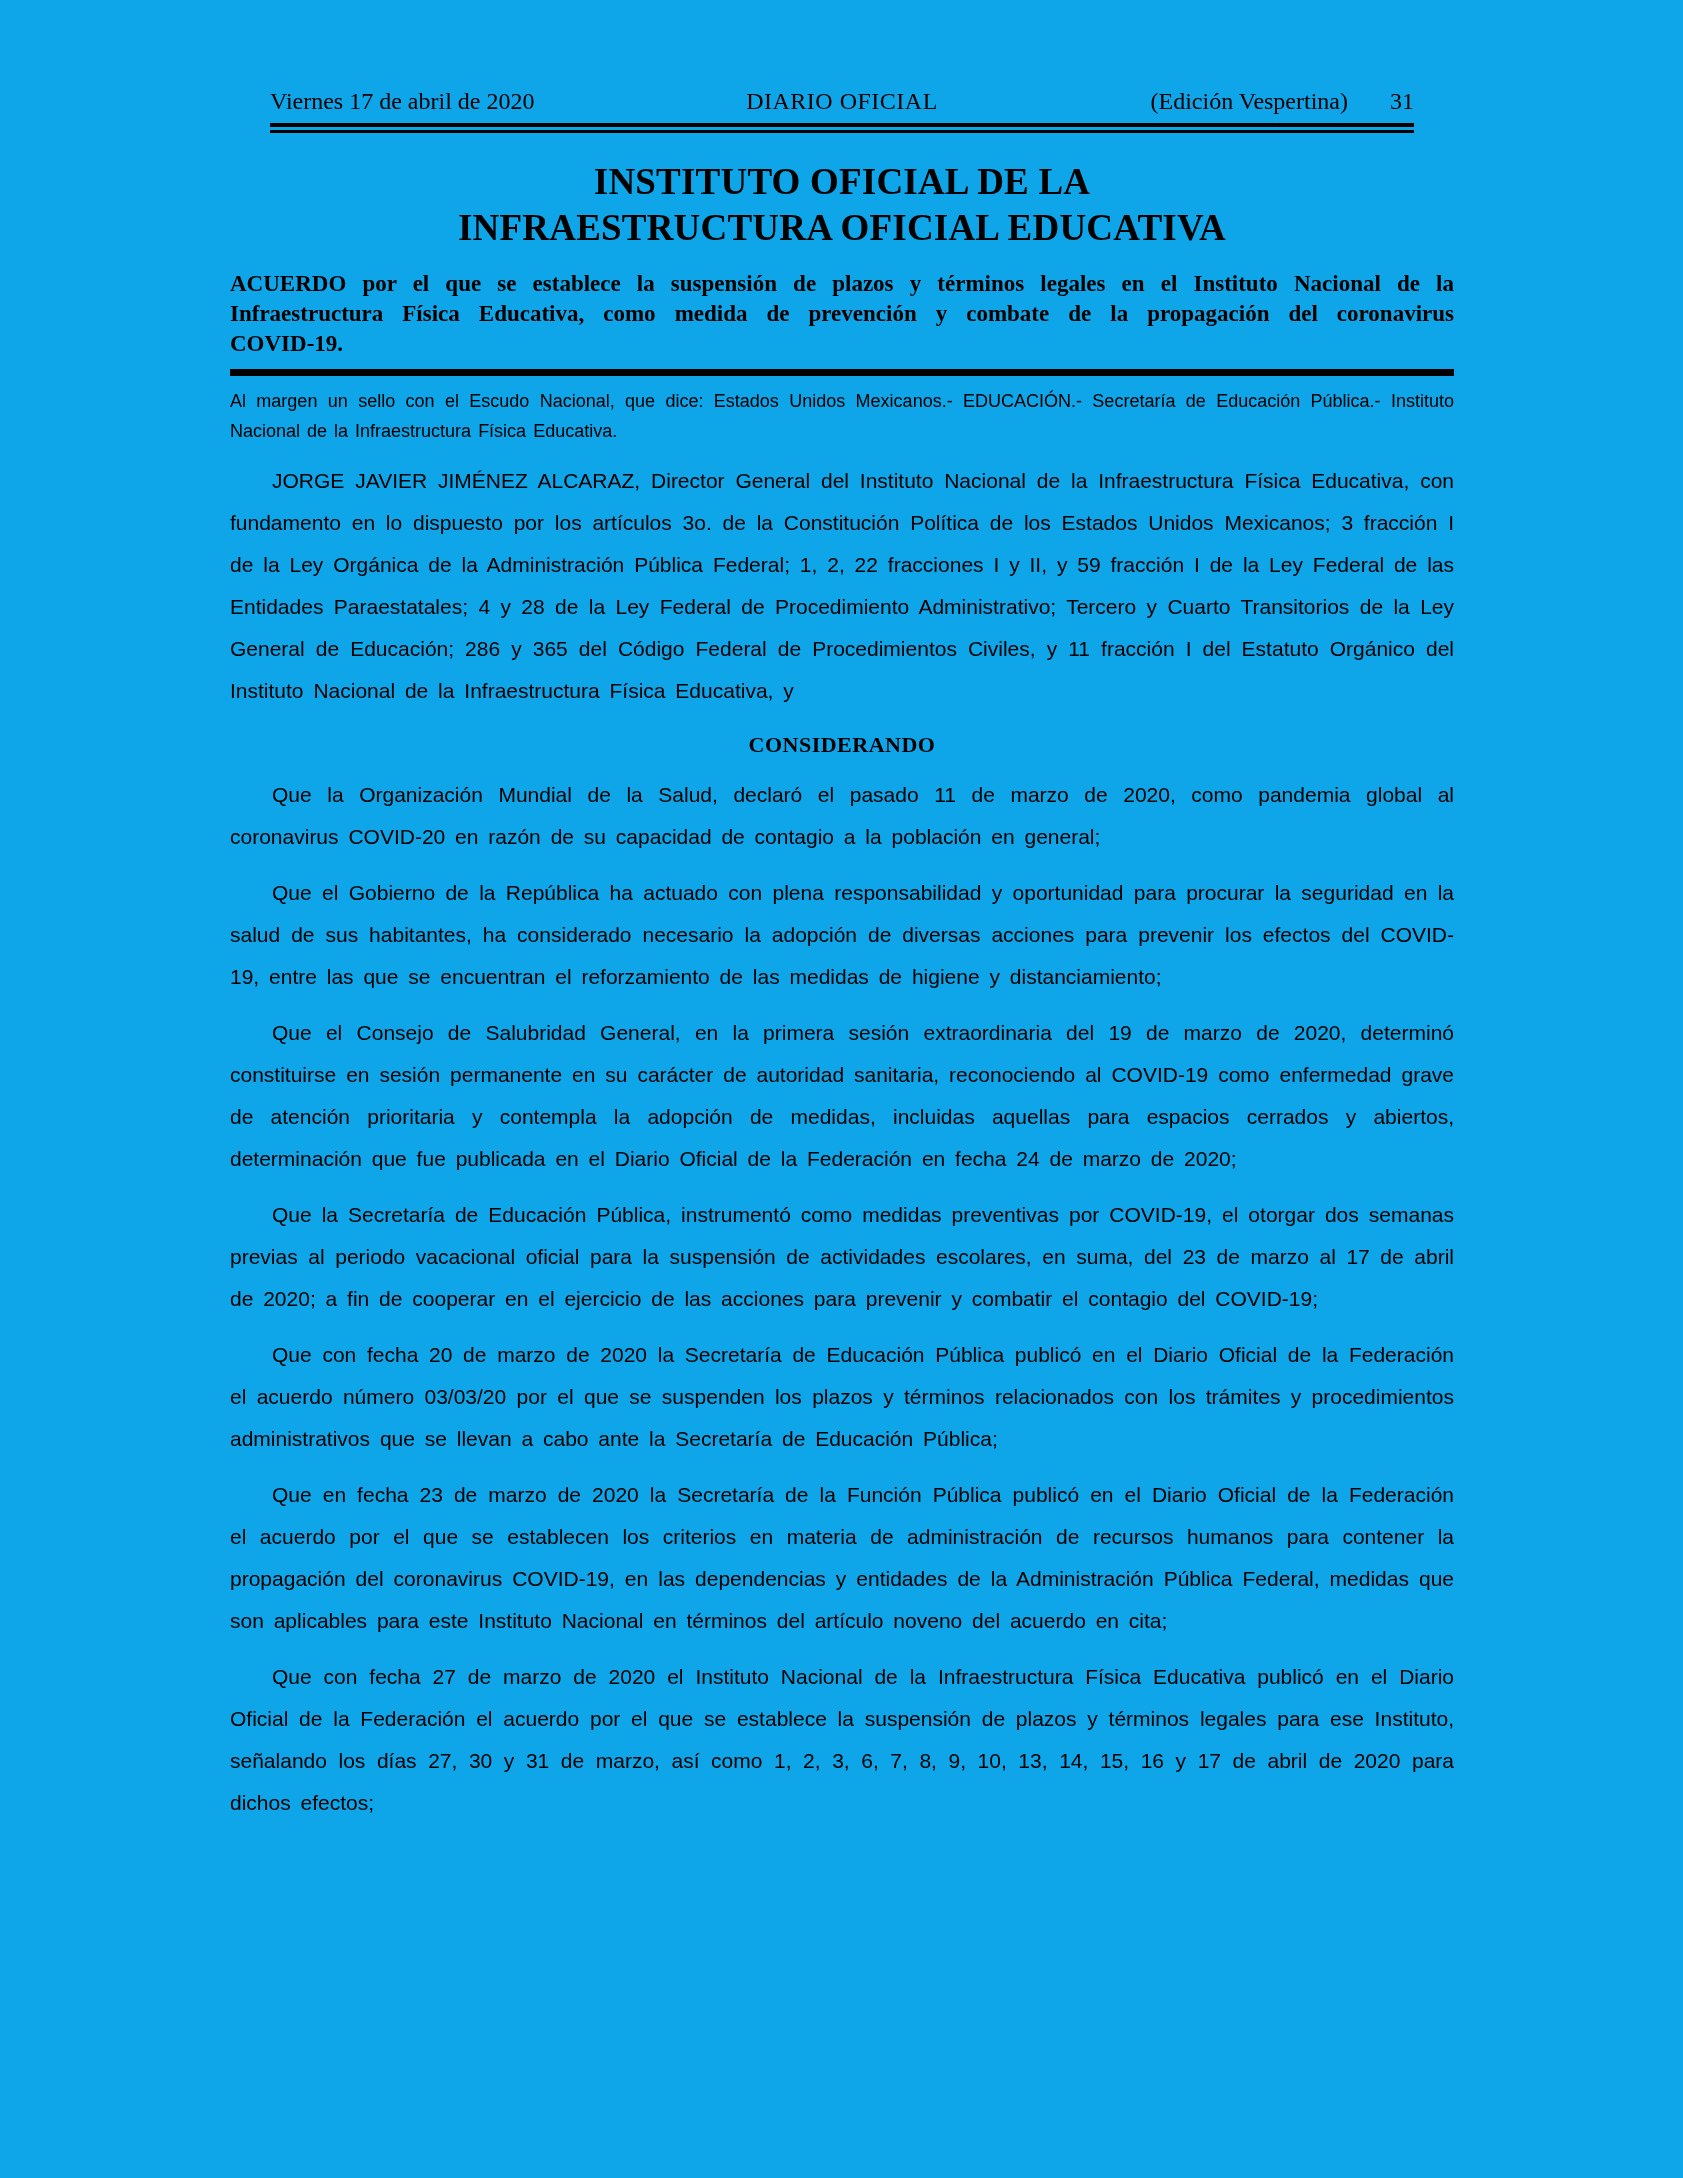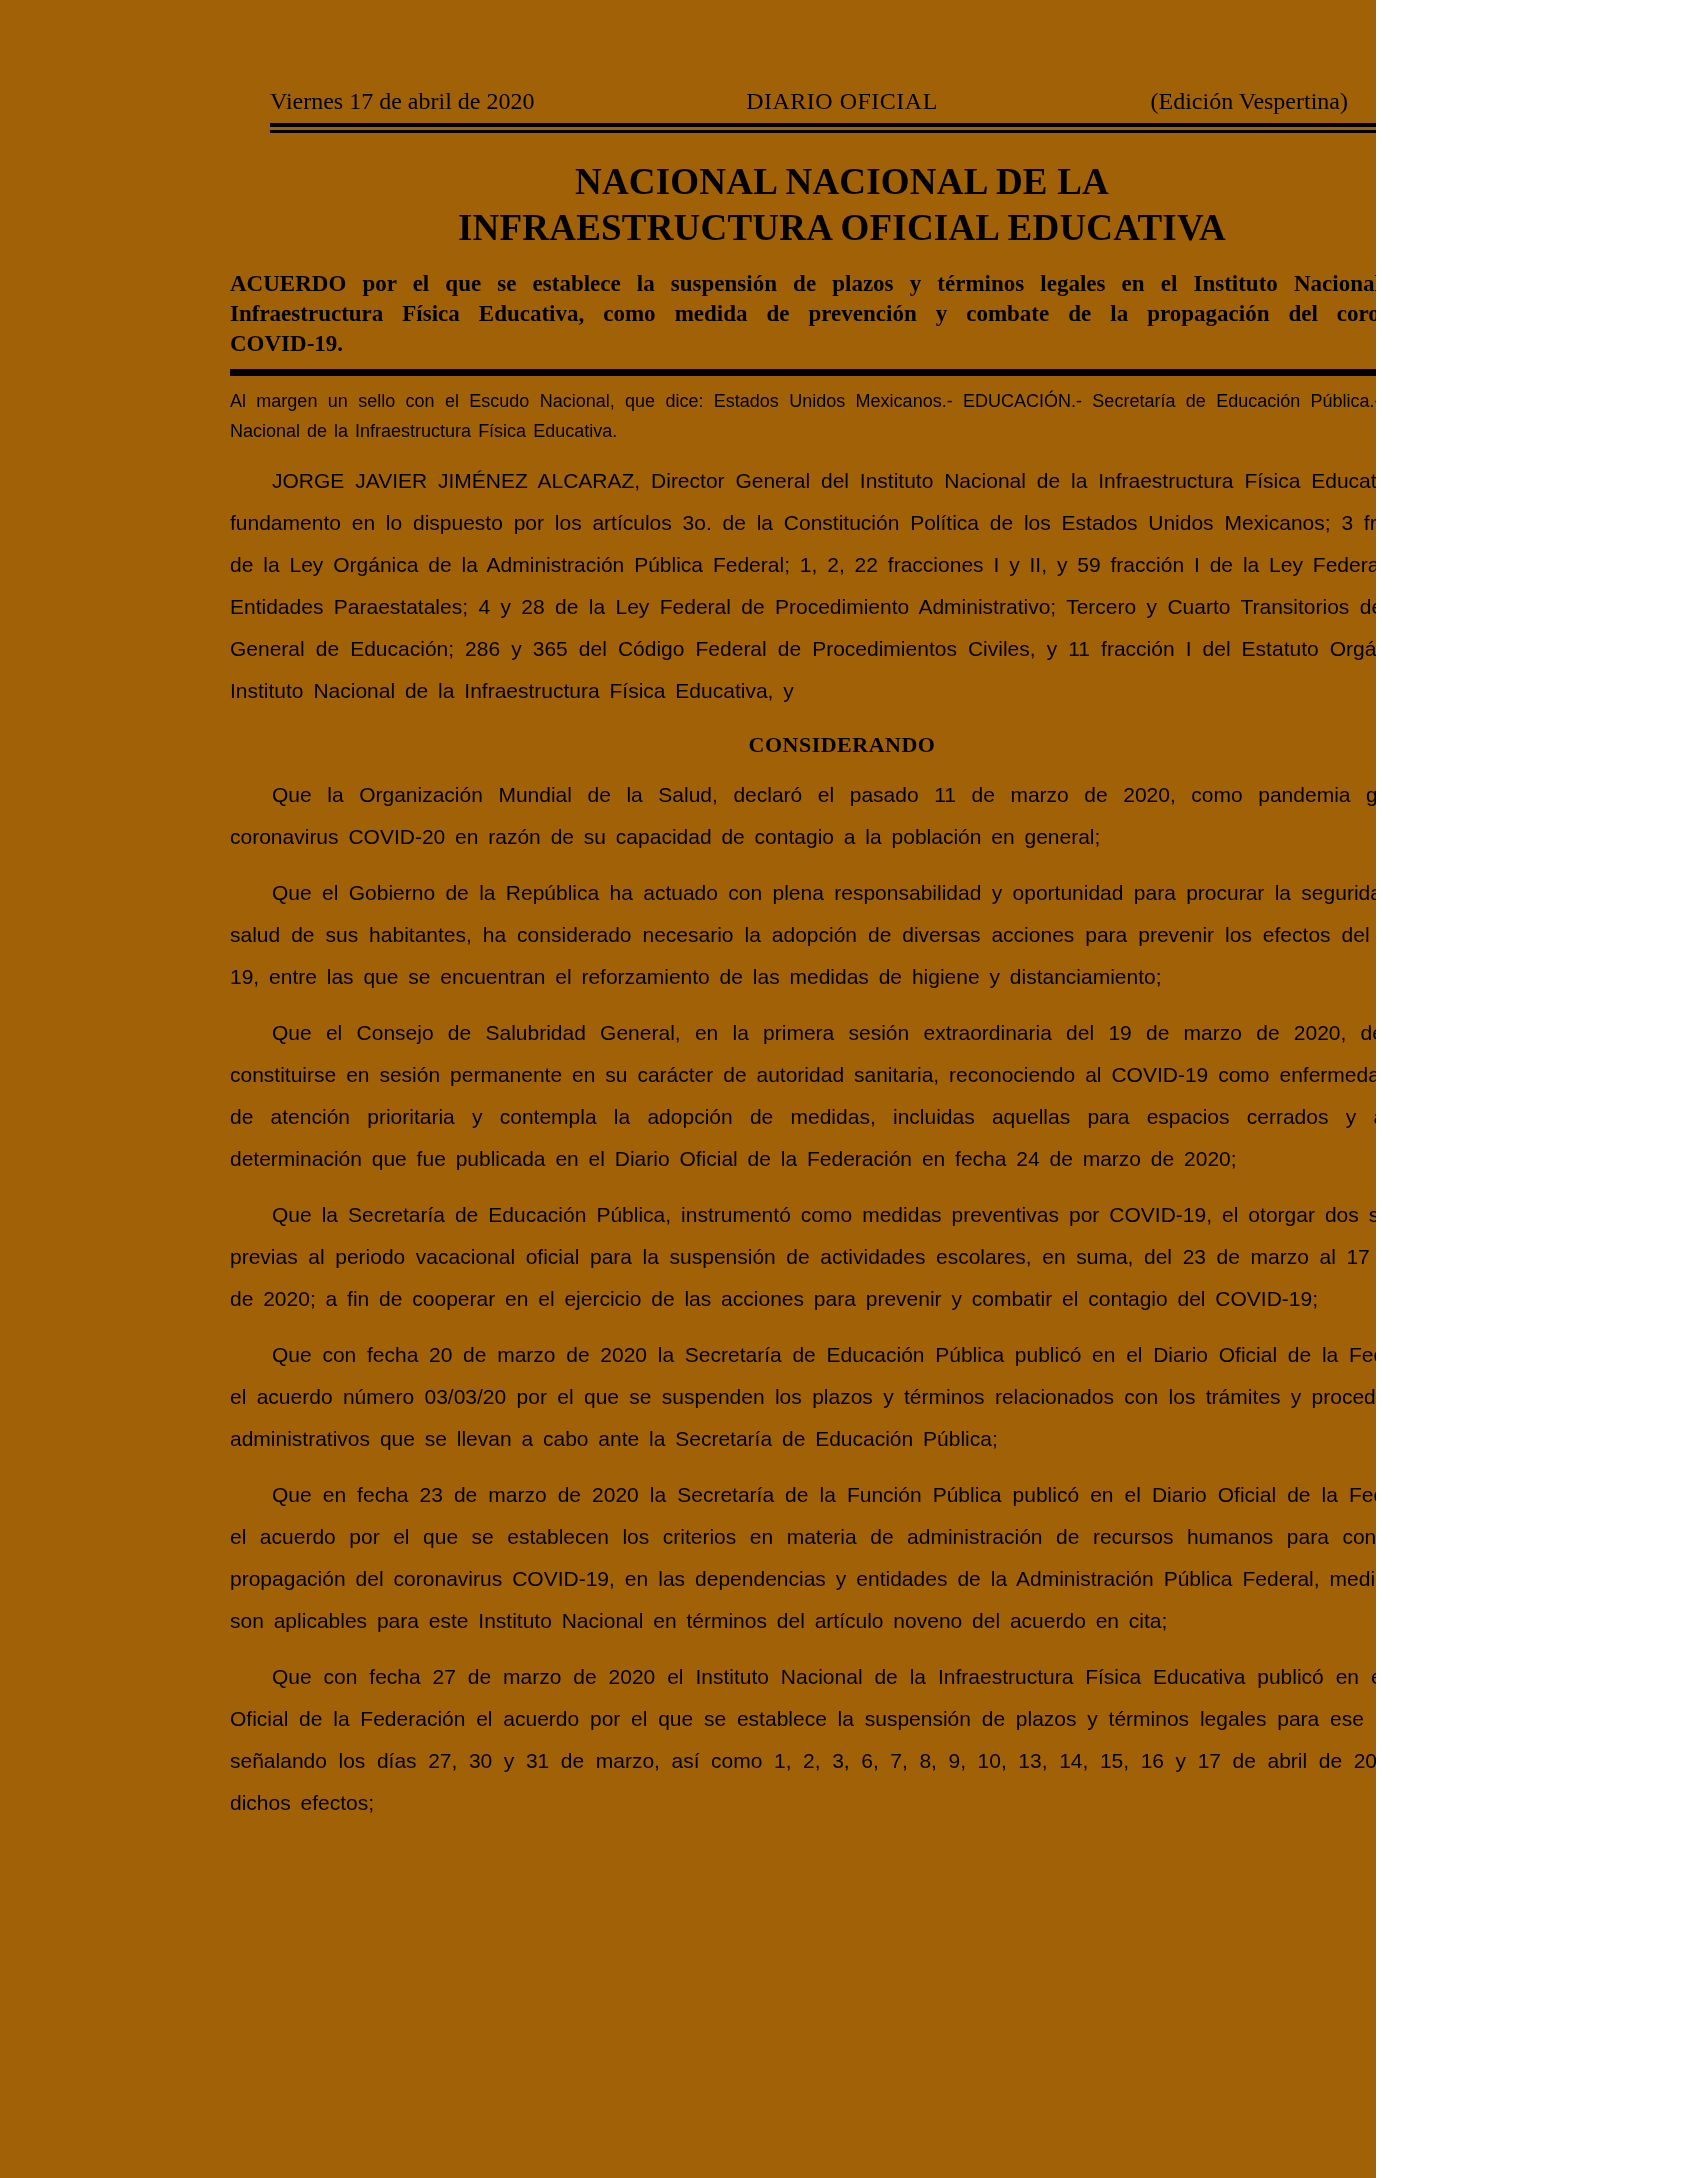--- a/index.html
+++ b/index.html
@@ -8,23 +8,23 @@
     background: #ffffff;
   }
   body {
     width: 1683px;
     height: 2178px;
     color: #000000;
     font-family: "Liberation Sans", sans-serif;
   }
   .page {
     position: relative;
-    width: 1376px;
+    width: 1683px;
     height: 2178px;
-    background: #a16207;
+    background: #0ea5e9;
     overflow: hidden;
   }
   .content {
     position: absolute;
     left: 230px;
     top: 0;
     width: 1224px;
   }
 
   
@@ -113,21 +113,21 @@
       <div class="h-left">Viernes 17 de abril de 2020</div>
       <div class="h-center">DIARIO OFICIAL</div>
       <div class="h-right">
         <span>(Edición Vespertina)</span><span class="pagenum">31</span>
       </div>
     </div>
 
     <div class="header-rule"></div>
 
     <div class="doc-title">
-      <div>NACIONAL NACIONAL DE LA</div>
+      <div>INSTITUTO OFICIAL DE LA</div>
       <div>INFRAESTRUCTURA OFICIAL EDUCATIVA</div>
     </div>
 
     <p class="summary">ACUERDO por el que se establece la suspensión de plazos y términos legales en el Instituto Nacional de la Infraestructura Física Educativa, como medida de prevención y combate de la propagación del coronavirus COVID-19.</p>
 
     <div class="thick-rule"></div>
 
     <p class="margin-note">Al margen un sello con el Escudo Nacional, que dice: Estados Unidos Mexicanos.- EDUCACIÓN.- Secretaría de Educación Pública.- Instituto Nacional de la Infraestructura Física Educativa.</p>
 
     <p class="body-para">JORGE JAVIER JIMÉNEZ ALCARAZ, Director General del Instituto Nacional de la Infraestructura Física Educativa, con fundamento en lo dispuesto por los artículos 3o. de la Constitución Política de los Estados Unidos Mexicanos; 3 fracción I de la Ley Orgánica de la Administración Pública Federal; 1, 2, 22 fracciones I y II, y 59 fracción I de la Ley Federal de las Entidades Paraestatales; 4 y 28 de la Ley Federal de Procedimiento Administrativo; Tercero y Cuarto Transitorios de la Ley General de Educación; 286 y 365 del Código Federal de Procedimientos Civiles, y 11 fracción I del Estatuto Orgánico del Instituto Nacional de la Infraestructura Física Educativa, y</p>

